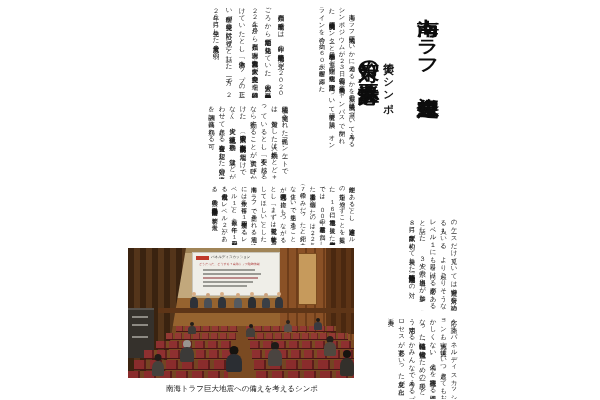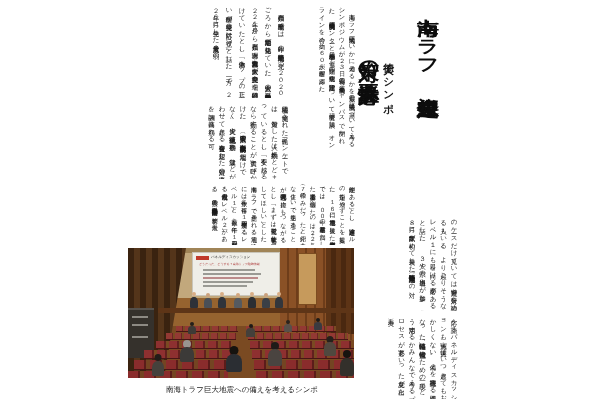--- a/index.html
+++ b/index.html
@@ -166,17 +166,17 @@
     <div class="fig" style="left:212px;top:102px;width:14px;height:26px;">
       <span class="hd" style="width:8px;height:8px;background:#17140f;"></span>
         <span class="bd" style="height:18px;background:#33302b;"></span>
       </div>
     <div class="fig" style="left:24px;top:106px;width:12px;height:22px;">
       <span class="hd" style="width:7px;height:7px;background:#221d18;"></span>
         <span class="bd" style="height:15px;background:#45413c;"></span>
       </div>
   </div>
 
-  <div class="caption" style="left:130px;top:385px;width:224px;">
+  <div class="caption" style="left:130px;top:385px;width:224px;font-family:Liberation Mono, monospace;">
     <div>南海トラフ巨大地震への備えを考えるシンポ</div>
   </div>
 
 </div>
 
 </body></html>

